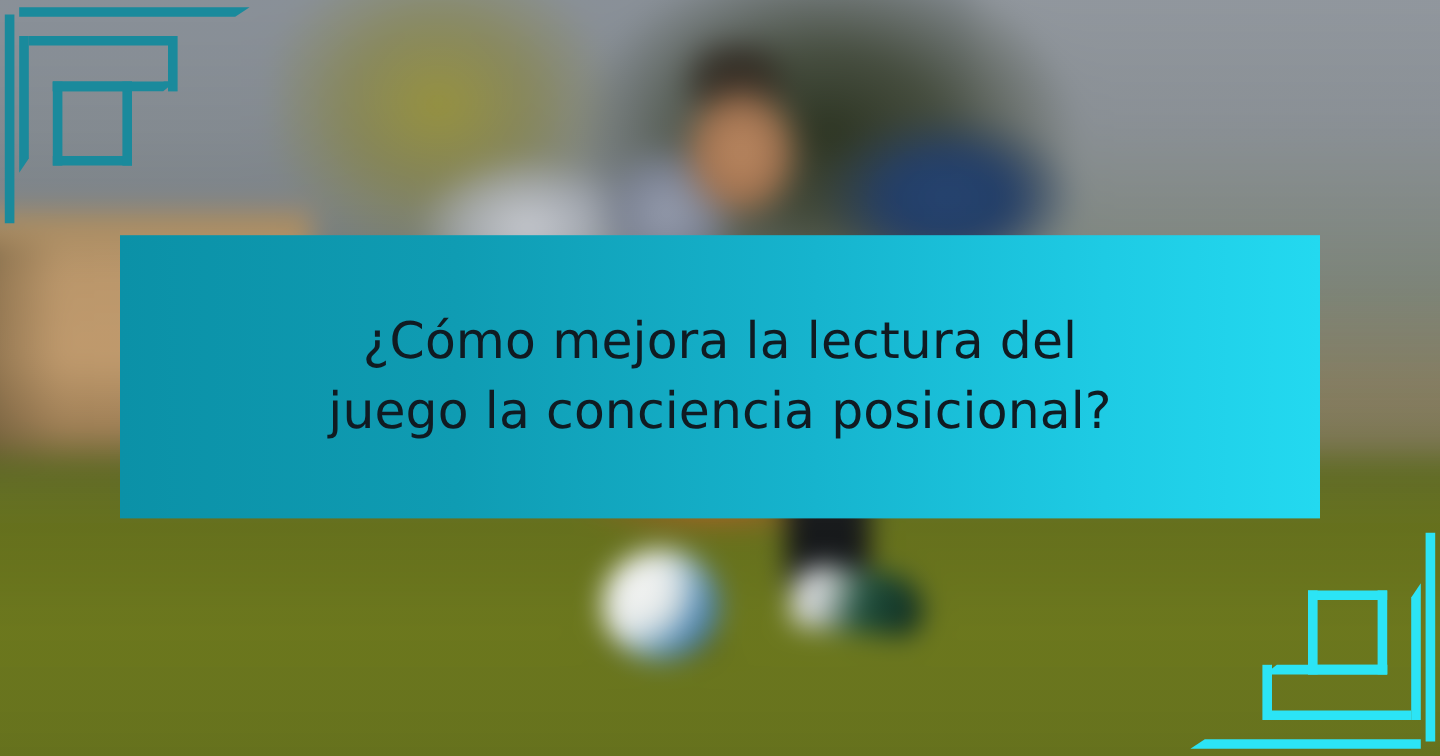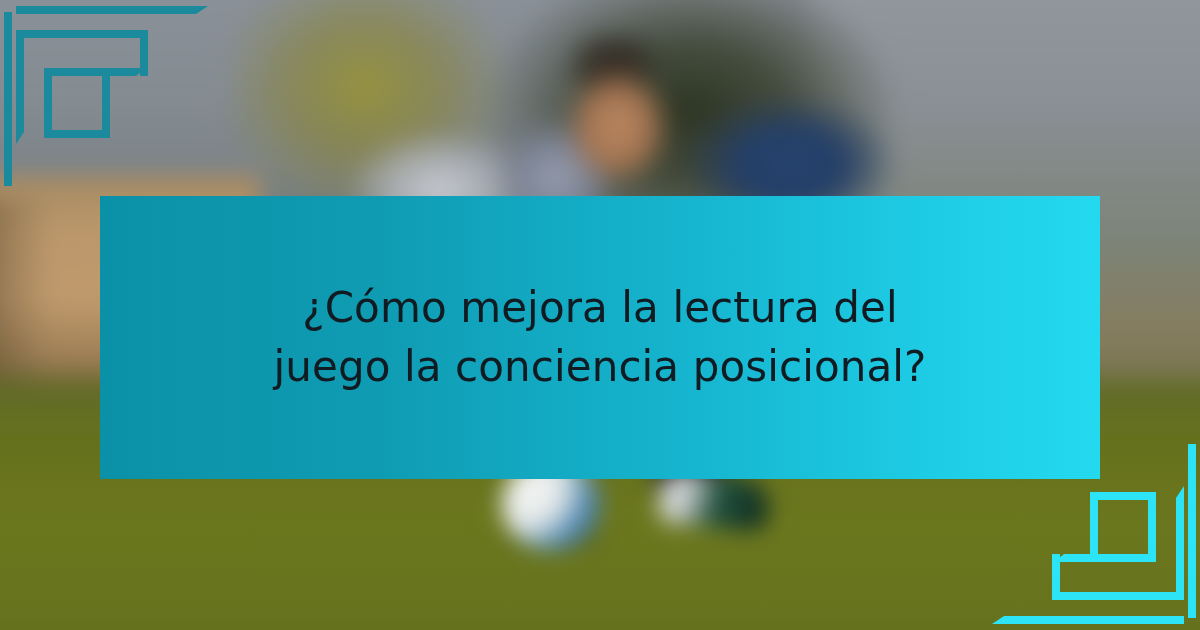--- a/index.html
+++ b/index.html
@@ -150,21 +150,21 @@
     background: linear-gradient(180deg, rgba(120,126,132,0.10) 0%, rgba(90,96,70,0.05) 48%, rgba(60,70,20,0.06) 100%);
     pointer-events: none;
   }
 
   
   .banner {
     position: absolute;
     left: 100px;
     top: 196px;
     width: 1000px;
-    height: 283px;
+    height: 236px;
     background: linear-gradient(90deg, #0b91a7 0%, #0f9cb3 28%, #16b4ce 58%, #1ecbe4 82%, #23d9f0 100%);
     display: flex;
     align-items: center;
     justify-content: center;
     box-sizing: border-box;
     padding: 0 70px;
   }
   .banner-title {
     margin: 0;
     color: #101b22;

